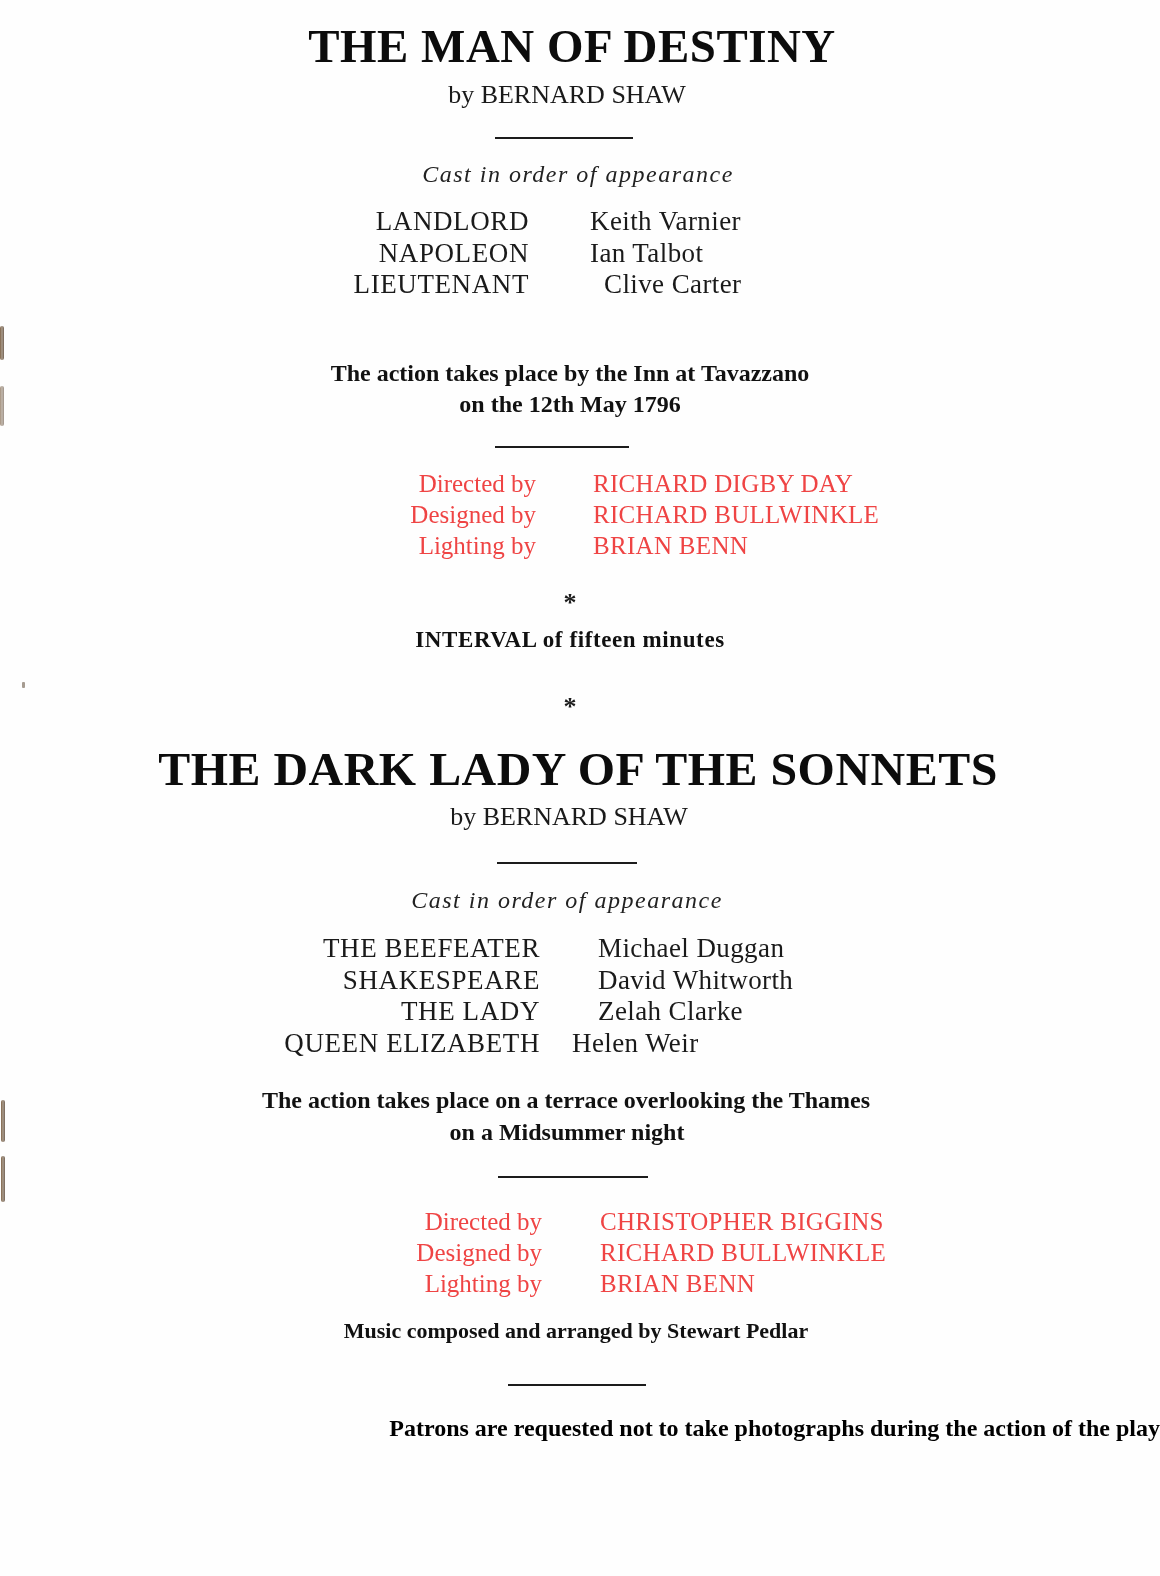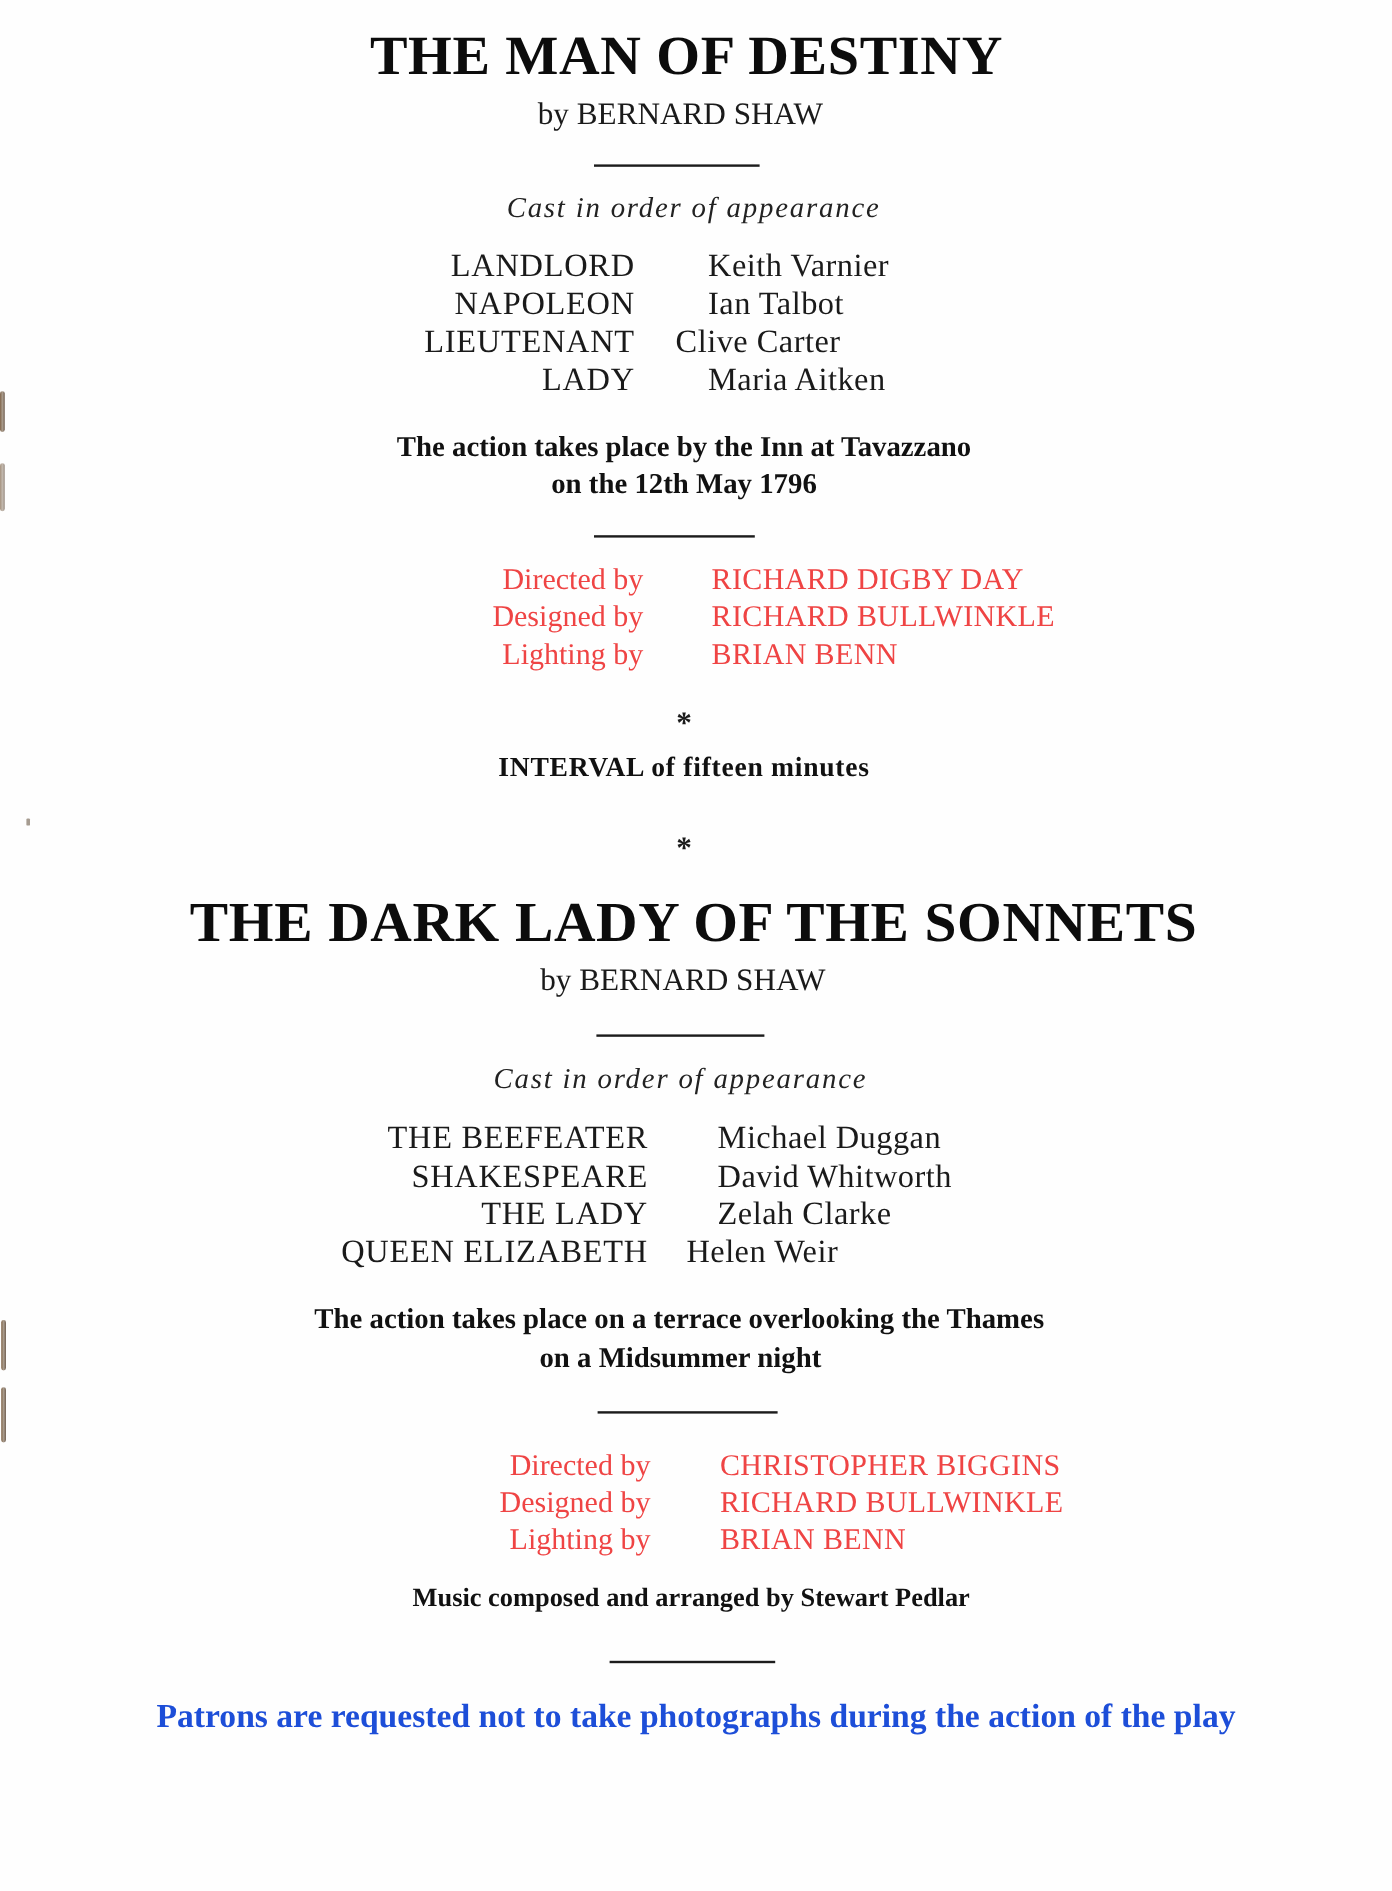--- a/index.html
+++ b/index.html
@@ -103,22 +103,23 @@
       letter-spacing: 0.6px;
       color: #111;
     }
     .music {
       font-weight: bold;
       font-size: 22px;
       color: #111;
     }
     .patrons {
       font-weight: bold;
-      font-size: 28px;
-      color: #1d4ed8;
+      font-size: 24px;
+      color: #000000;
+      text-align: right;
     }
     .binding-mark {
       position: absolute;
       width: 4px;
       background: linear-gradient(to right, #6a4a2a, #9a8a78, #5a4636);
       border-radius: 2px;
       opacity: 0.85;
     }
     .speck {
       position: absolute;
@@ -149,25 +150,21 @@
     <div class="cast-row">
       <span class="cast-role" style="width:209px;">LANDLORD</span>
       <span class="cast-actor" style="margin-left:61px;">Keith Varnier</span>
     </div>
     <div class="cast-row">
       <span class="cast-role" style="width:209px;">NAPOLEON</span>
       <span class="cast-actor" style="margin-left:61px;">Ian Talbot</span>
     </div>
     <div class="cast-row">
       <span class="cast-role" style="width:209px;">LIEUTENANT</span>
-      <span class="cast-actor" style="margin-left:34px;">Clive Carter</span>
-    </div>
-    <div class="cast-row">
-      <span class="cast-role" style="width:209px;">LADY</span>
-      <span class="cast-actor" style="margin-left:61px;">Maria Aitken</span>
+      <span class="cast-actor" style="margin-left:75px;">Clive Carter</span>
     </div>
   </div>
 
   <div class="center-line setting" style="top:358px;left:-10px;">The action takes place by the Inn at Tavazzano</div>
   <div class="center-line setting" style="top:389px;left:-10px;">on the 12th May 1796</div>
   <div class="rule" style="left:495px;top:446px;width:134px;"></div>
 
   <div class="credits-table" style="left:380px;top:468px;">
     <div class="credit-row">
       <span class="credit-label" style="width:156px;">Directed by</span>

